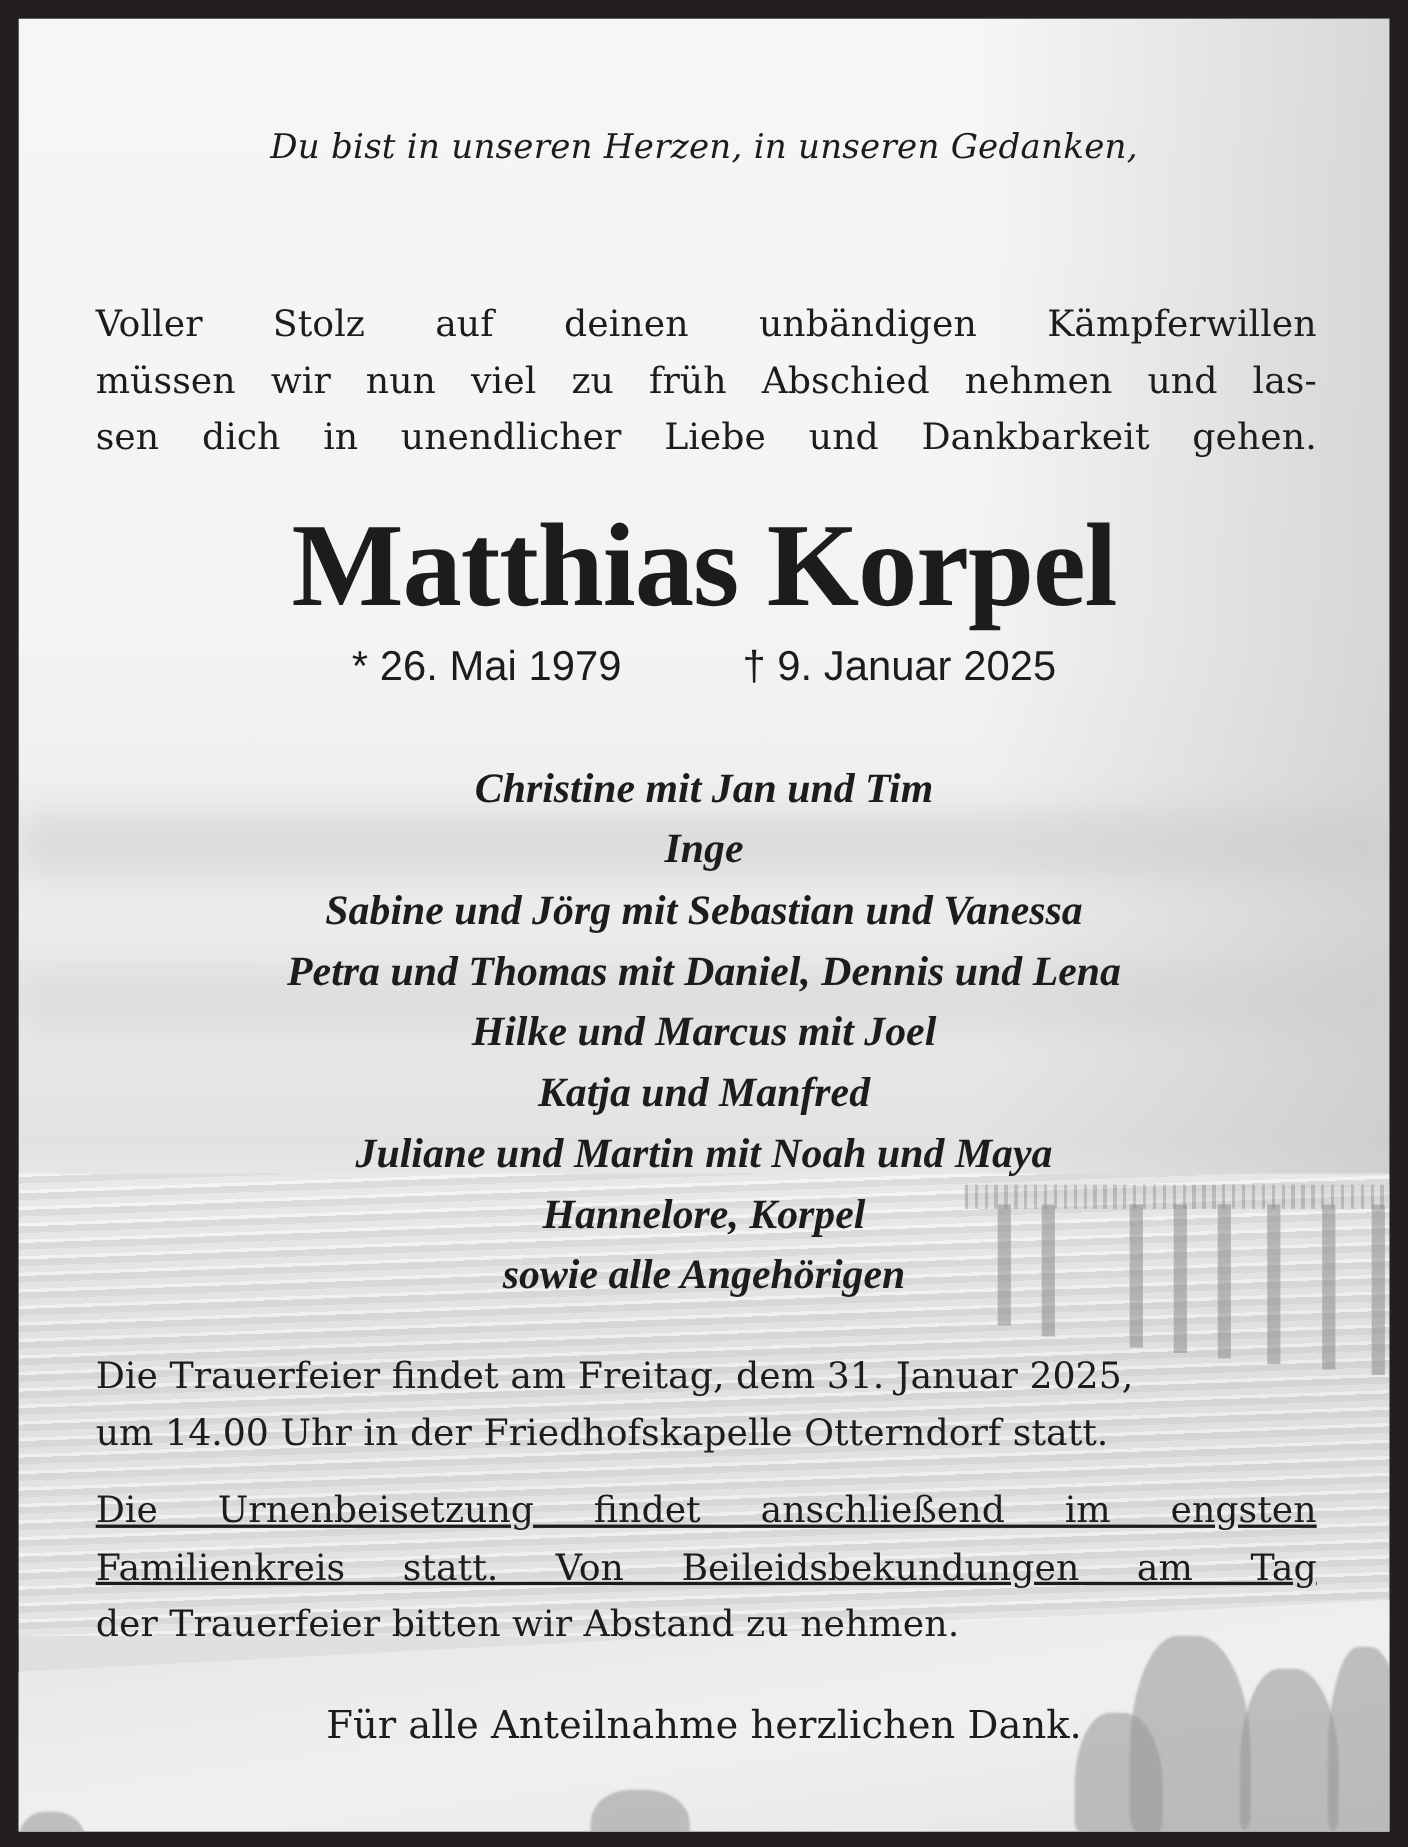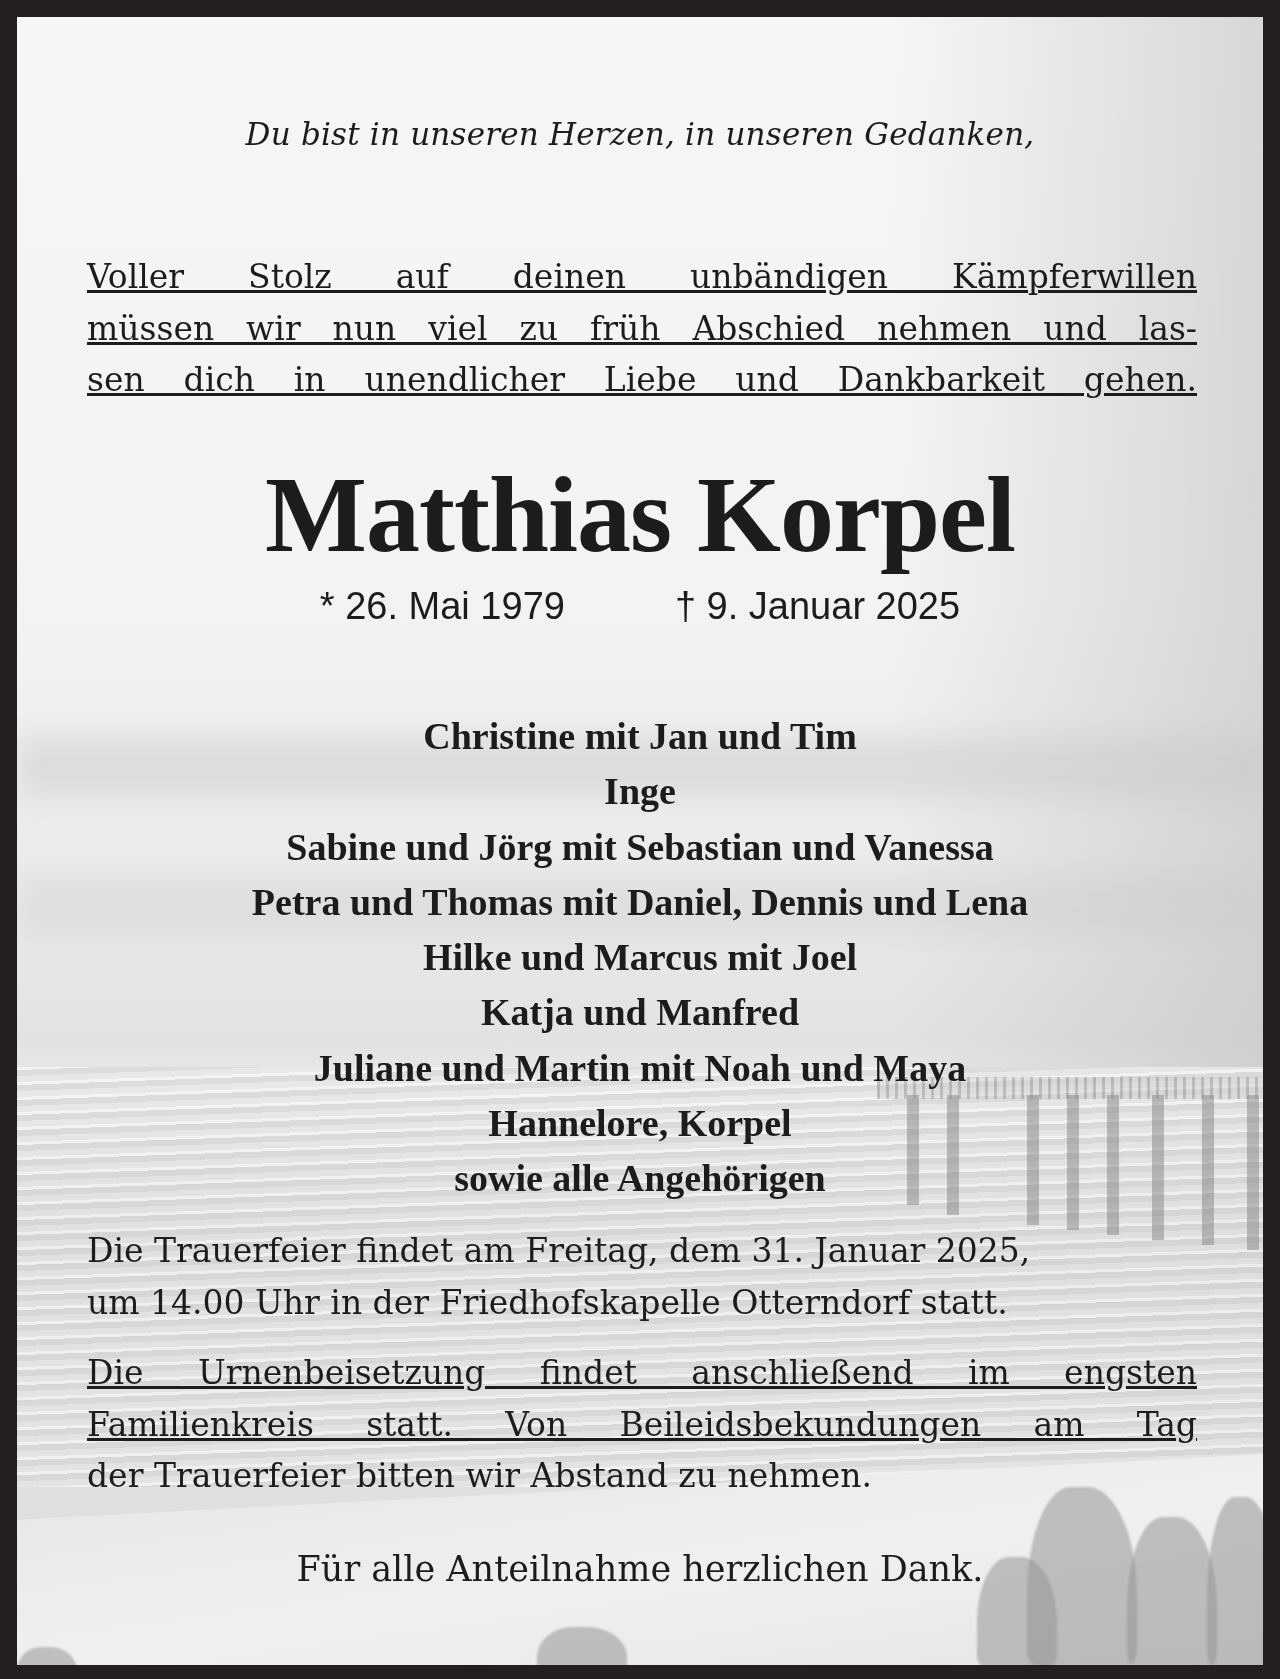--- a/index.html
+++ b/index.html
@@ -65,44 +65,45 @@
       letter-spacing: 0.2px;
     }
     .para {
       position: absolute;
       left: 70px; width: 1110px;
       font-size: 33px;
       line-height: 51.5px;
       text-align: justify;
       text-align-last: left;
     }
-    .para.first { top: 234px; text-align-last: justify; text-decoration: underline; }
+    .para.first { top: 251px; text-align-last: justify; }
     .para.first .line { display: block; text-align: justify; text-align-last: justify; }
     .name {
       top: 438px;
       font-family: "Liberation Serif", "DejaVu Serif", serif;
       font-weight: bold;
       font-size: 108px;
       line-height: 120px;
       letter-spacing: -1px;
     }
     .dates {
       top: 566px;
       font-family: Liberation Sans, sans-serif;
       font-size: 38px;
       line-height: 46px;
     }
     .dates span { display: inline-block; }
     .dates .gap { width: 110px; }
     .mourners {
-      top: 692px;
+      top: 673px;
       font-family: "Liberation Serif", "DejaVu Serif", serif;
       font-weight: bold;
       font-size: 38px;
       line-height: 55.3px;
+      font-style: italic;
     }
     .mourners div { white-space: nowrap; }
     .service { top: 1208px; }
     .urn { top: 1330px; }
     .para .line { display: block; }
     .para.service .line, .para.urn .line { text-align: right; }
     .para.urn .line.j { text-align: justify; text-align-last: justify; text-decoration: underline; }
     .thanks {
       top: 1527px;
       font-size: 35px;

